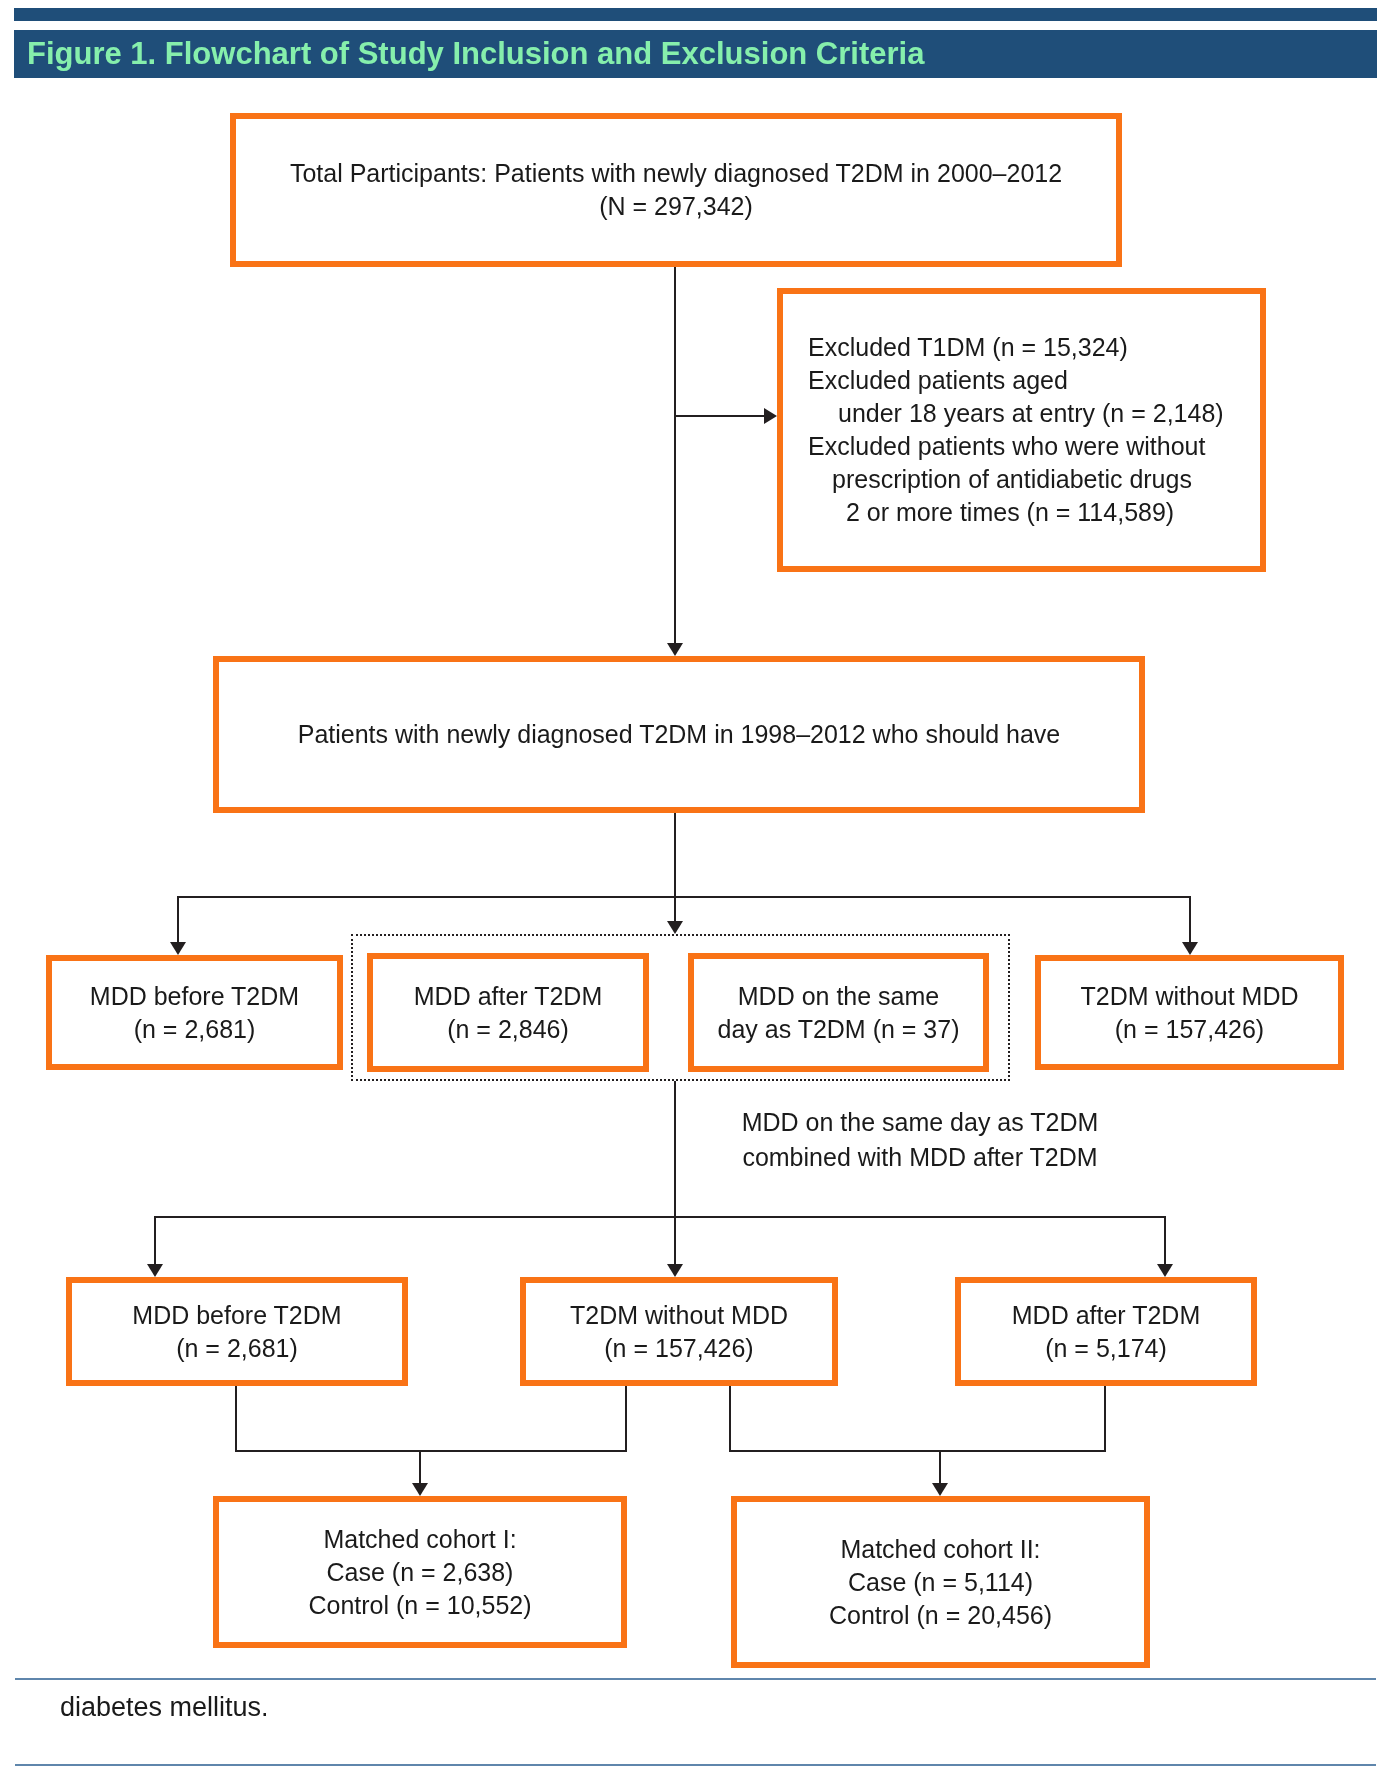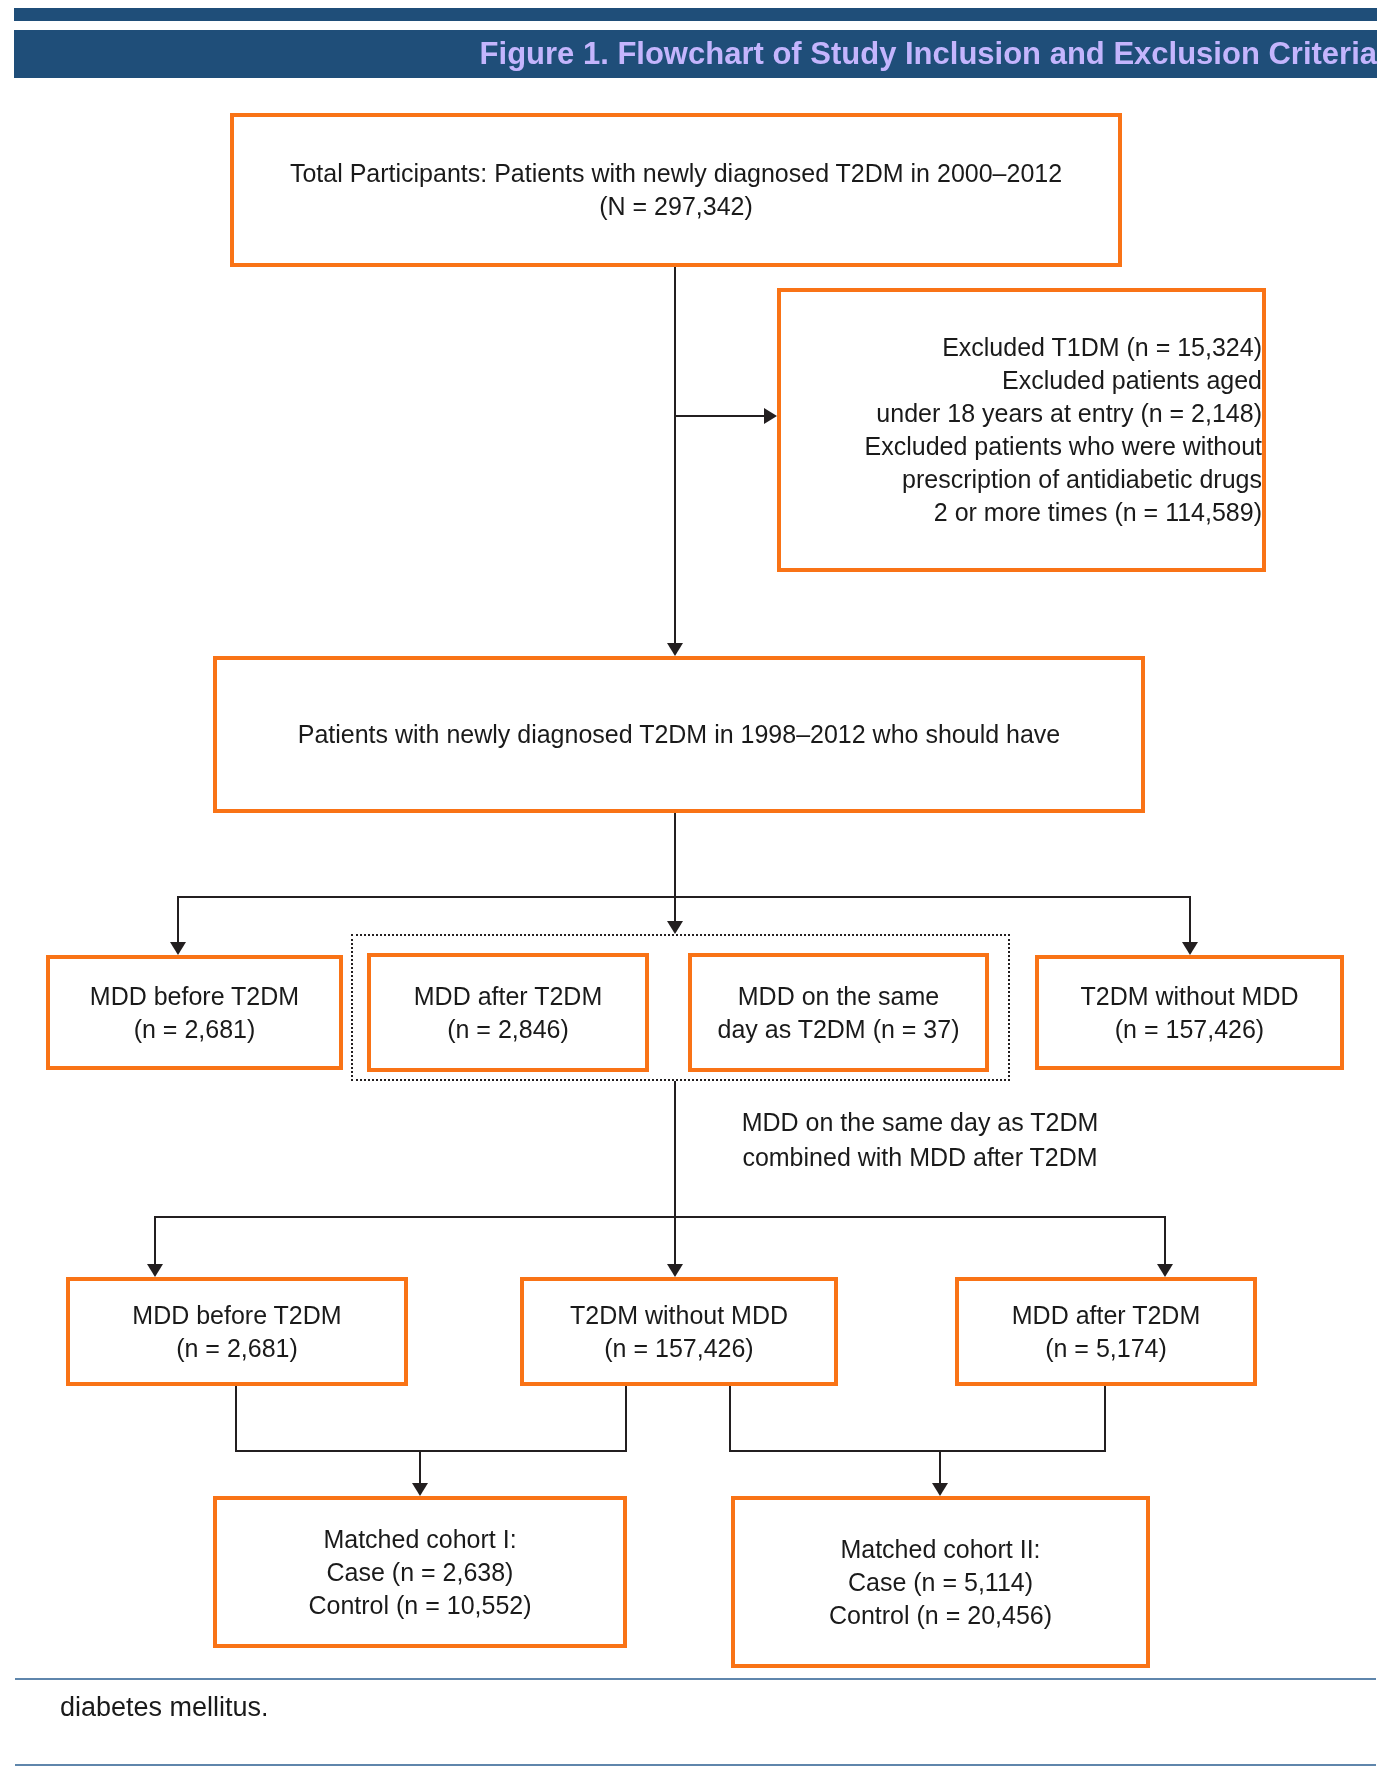--- a/index.html
+++ b/index.html
@@ -4,29 +4,29 @@
 <style>
   html,body{margin:0;padding:0;background:#ffffff;}
   .canvas{
     position:relative; width:1391px; height:1772px; background:#ffffff;
     font-family:"Liberation Sans", sans-serif; color:#1a1a1a; overflow:hidden;
   }
   .navy{background:#1f4e79;}
   .bar{position:absolute;}
   .title-bar{
     position:absolute; display:flex; align-items:center;
-    color:#c4b5fd; font-weight:bold; font-size:31px; padding-left:13px; box-sizing:border-box;justify-content:flex-end;
+    color:#86efac; font-weight:bold; font-size:31px; padding-left:13px; box-sizing:border-box;
   }
   .fbox{
-    position:absolute; border:4px solid #f97316; background:#ffffff; box-sizing:border-box;
+    position:absolute; border:6px solid #f97316; background:#ffffff; box-sizing:border-box;
     display:flex; flex-direction:column; justify-content:center; align-items:center;
     text-align:center; font-size:25px; line-height:1.32;
   }
   .fbox > div{white-space:nowrap;}
-  .fbox.left-text{align-items:flex-end; text-align:left; padding-left:19px;}
+  .fbox.left-text{align-items:flex-start; text-align:left; padding-left:25px;}
   .ind1{margin-left:30px;}
   .ind2{margin-left:24px;}
   .ind3{margin-left:38px;}
   .vl,.hl{position:absolute; background:#231f20;}
   .arrd{position:absolute; width:0; height:0;
     border-left:8px solid transparent; border-right:8px solid transparent;
     border-top:13px solid #231f20;}
   .arrr{position:absolute; width:0; height:0;
     border-top:8px solid transparent; border-bottom:8px solid transparent;
     border-left:13px solid #231f20;}

